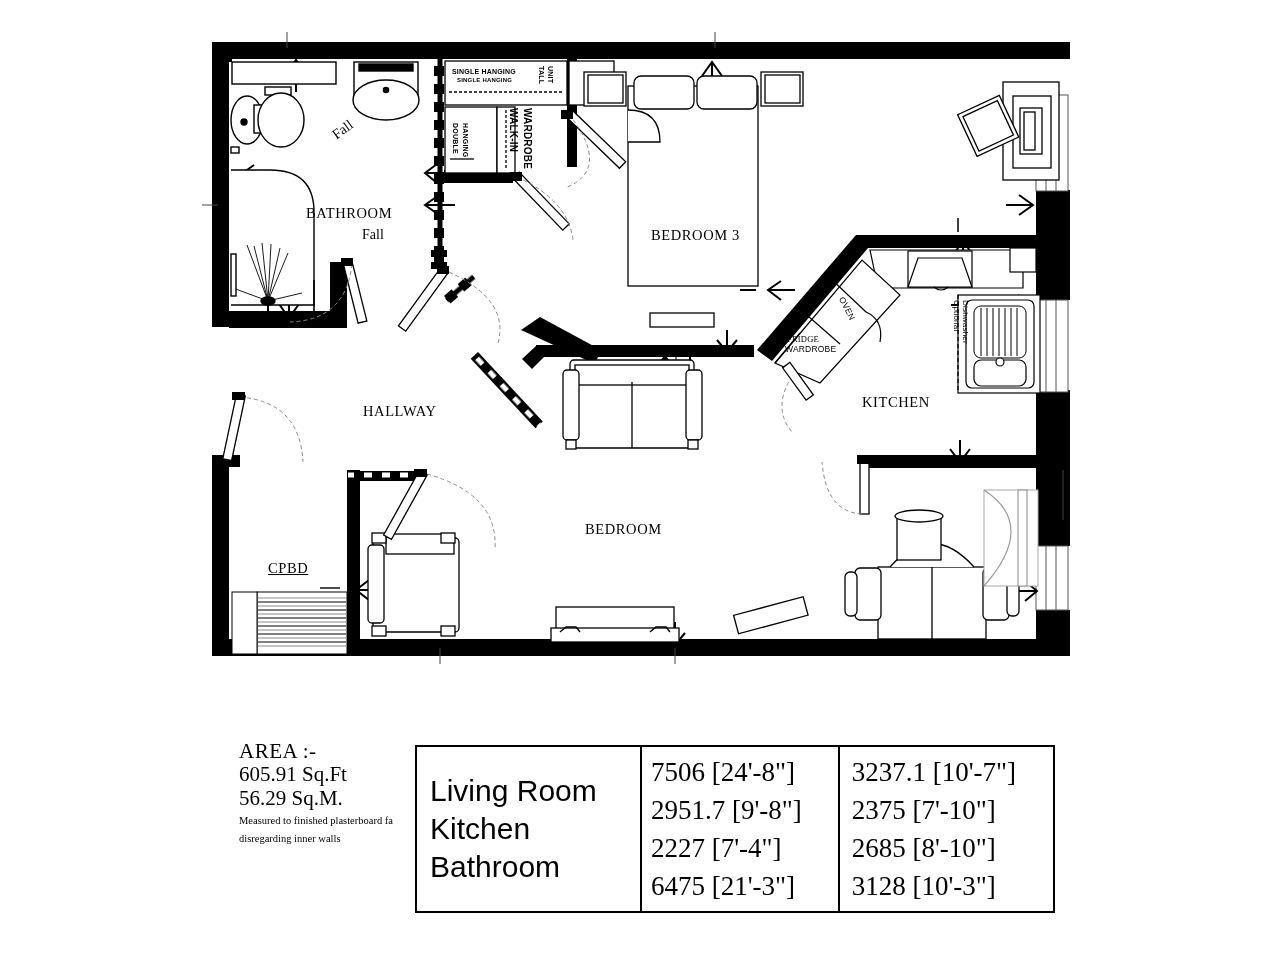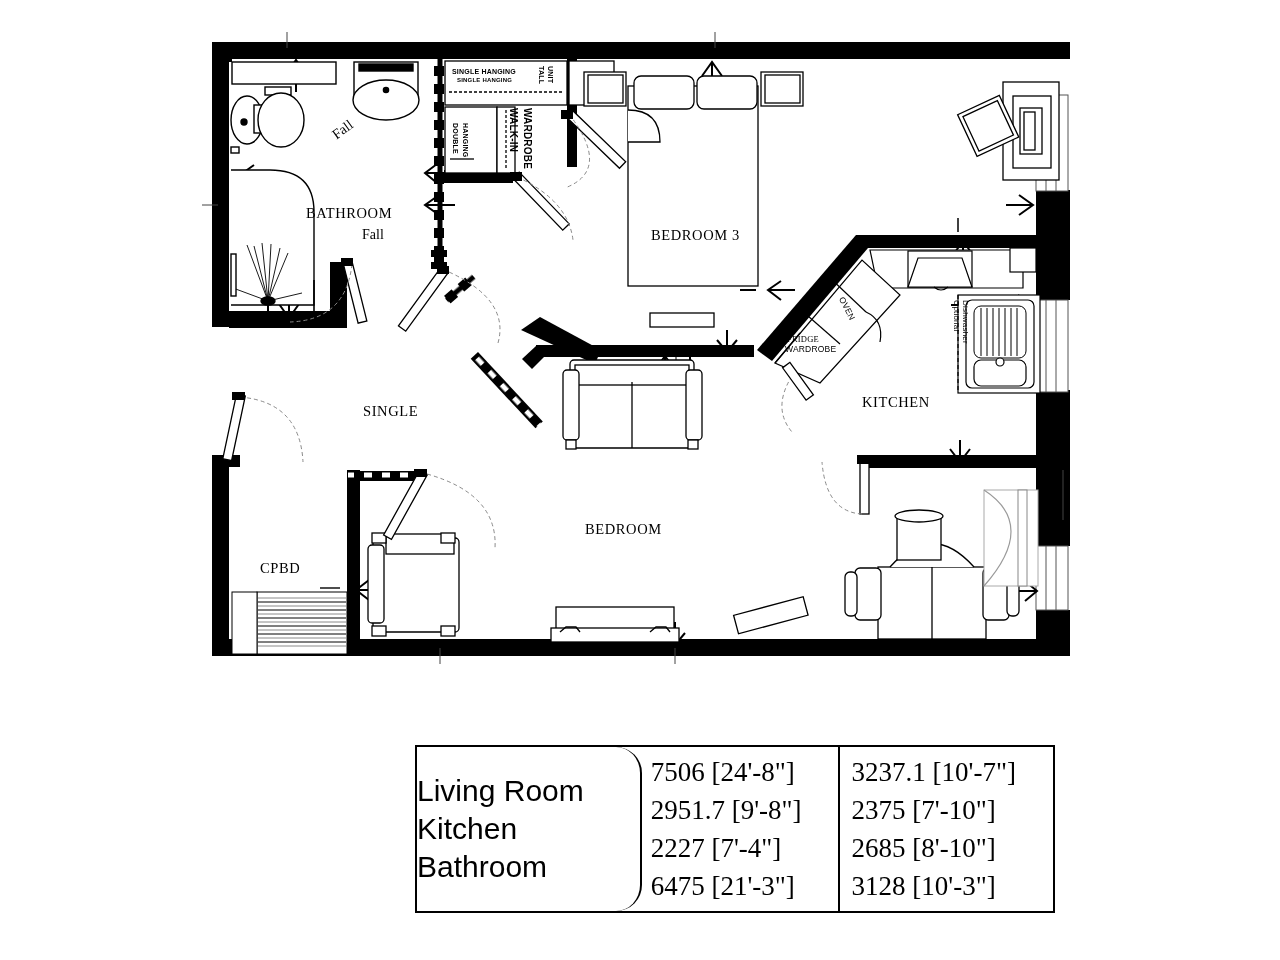--- a/index.html
+++ b/index.html
@@ -40,22 +40,21 @@
   }
   .sched-col {
     box-sizing: border-box;
     display: flex;
     flex-direction: column;
     justify-content: center;
   }
   .col-room {
     width: 232px;
     border-right: 2px solid #000;
-    padding-left: 0;
-    border-radius: 26px;
+    padding-left: 13px;
   }
   .col-dim1 {
     width: 204px;
     border-right: 2px solid #000;
     padding-left: 9px;
   }
   .col-dim2 {
     width: 220px;
     padding-left: 12px;
   }
@@ -539,42 +538,49 @@
       <line x1="1063" y1="470" x2="1063" y2="520"></line>
       <line x1="440" y1="648" x2="440" y2="664"></line>
       <line x1="675" y1="648" x2="675" y2="664"></line>
     </g>
 
   </svg>
 
   <div class="plabel room-label" style="left:306px; top:205px;">BATHROOM</div>
   <div class="plabel room-label" style="left:651px; top:227px;">BEDROOM 3</div>
   <div class="plabel room-label" style="left:862px; top:394px;">KITCHEN</div>
-  <div class="plabel room-label" style="left:363px; top:403px;">SINGLE</div>
+  <div class="plabel room-label" style="left:363px; top:403px;">HALLWAY</div>
   <div class="plabel room-label" style="left:585px; top:521px;">BEDROOM</div>
-  <div class="plabel room-label" style="left:260px; top:560px;">CPBD</div>
+  <div class="plabel room-label" style="left:268px; top:560px;text-decoration:underline;">CPBD</div>
 
   <div class="plabel fall-label" style="left:332px; top:122px; transform:rotate(-36deg);">Fall</div>
   <div class="plabel fall-label" style="left:362px; top:227px;">Fall</div>
 
   <div class="plabel tiny-label" style="left:452px; top:68px;">SINGLE HANGING</div>
   <div class="plabel tiny-label" style="left:457px; top:77px; font-size:6px;">SINGLE HANGING</div>
   <div class="plabel tiny-label vert" style="left:545px; top:66px; transform:rotate(90deg);">TALL</div>
   <div class="plabel tiny-label vert" style="left:554px; top:66px; transform:rotate(90deg);">UNIT</div>
   <div class="plabel tiny-label vert" style="left:459px; top:123px; transform:rotate(90deg);">DOUBLE</div>
   <div class="plabel tiny-label vert" style="left:469px; top:123px; transform:rotate(90deg);">HANGING</div>
   <div class="plabel small-label vert" style="left:519px; top:108px; transform:rotate(90deg); font-weight:bold; font-size:10px;">WALK-IN</div>
   <div class="plabel small-label vert" style="left:533px; top:108px; transform:rotate(90deg); font-weight:bold; font-size:10px;">WARDROBE</div>
 
   <div class="plabel small-label" style="left:787px; top:334px;font-family:Liberation Serif, serif;">FRIDGE</div>
   <div class="plabel small-label" style="left:785px; top:344px;">WARDROBE</div>
   <div class="plabel small-label" style="left:846px; top:295px; transform:rotate(63deg); transform-origin:0 0;">OVEN</div>
   <div class="plabel small-label vert" style="left:961px; top:300px; transform:rotate(90deg); font-size:8px;">Optional</div>
   <div class="plabel small-label vert" style="left:970px; top:300px; transform:rotate(90deg); font-size:8px;">Dishwasher</div>
 
+  <div class="area-block">
+    <div class="area-title">AREA :-</div>
+    <div class="area-line">605.91 Sq.Ft</div>
+    <div class="area-line">56.29 Sq.M.</div>
+    <div class="area-note">Measured to finished plasterboard fa</div>
+    <div class="area-note second">disregarding inner walls</div>
+  </div>
 
   <div class="schedule">
     <div class="sched-col col-room">
       <div class="cell-room">Living Room</div>
       <div class="cell-room">Kitchen</div>
       <div class="cell-room">Bathroom</div>
     </div>
     <div class="sched-col col-dim1">
       <div class="cell-dim">7506 [24'-8"]</div>
       <div class="cell-dim">2951.7 [9'-8"]</div>

